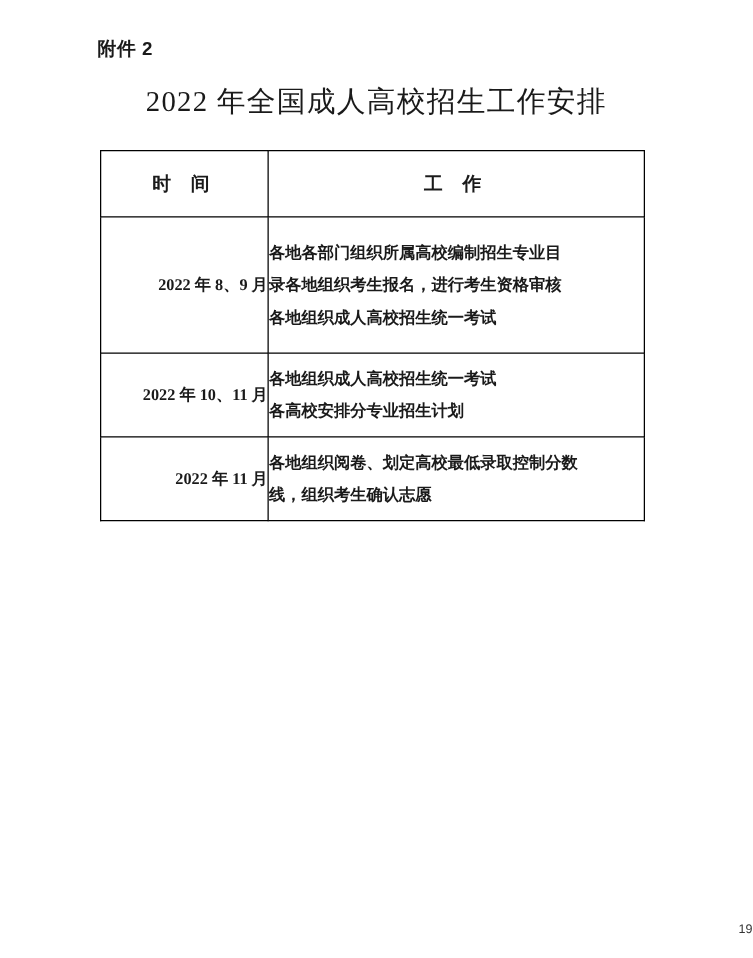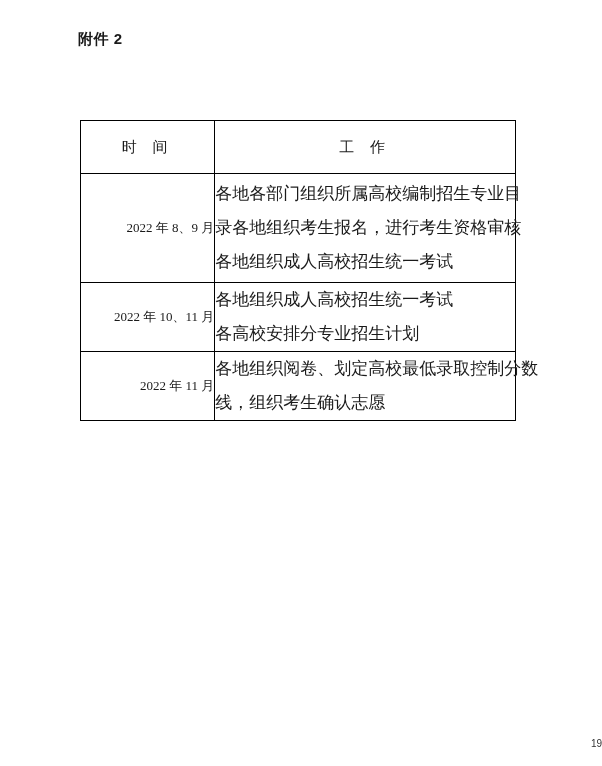--- a/index.html
+++ b/index.html
@@ -44,21 +44,21 @@
     position: absolute;
     left: 80px;
     top: 120px;
     width: 436px;
     border-collapse: collapse;
     table-layout: fixed;
   }
   .schedule-table td, .schedule-table th {
     border: 1px solid #000000;
     padding: 0;
-    font-weight: normal;
+    font-weight: bold;
   }
   .head-cell {
     height: 52px;
     text-align: center;
     font-size: 15px;
     letter-spacing: 6px;
     vertical-align: middle;
   }
   .col-time {
     width: 134px;
@@ -68,21 +68,21 @@
   }
   .time-cell {
     text-align: right;
     vertical-align: middle;
     font-size: 13px;
     padding: 6px 4px;
     line-height: 1.8;
   }
   .work-cell {
     vertical-align: middle;
-    font-size: 17px;
+    font-size: 13px;
     padding: 10px 10px 10px 12px;
     line-height: 2.0;
     text-align: left;
   }
   .work-cell .line {
     display: block;
     white-space: nowrap;
   }
   .row-1 .work-cell, .row-1 .time-cell { height: 108px; }
   .row-2 .work-cell, .row-2 .time-cell { height: 66px; }
@@ -99,20 +99,21 @@
     color: #333333;
   }
 </style>
 </head>
 <body>
 
 <div class="page">
 
   <div class="attachment-label">附件 2</div>
 
+  <div class="doc-title">2022 年全国成人高校招生工作安排</div>
 
   <table class="schedule-table">
     <colgroup>
       <col class="col-time">
       <col class="col-work">
     </colgroup>
     <thead>
       <tr>
         <th class="head-cell">时 间</th>
         <th class="head-cell">工 作</th>

